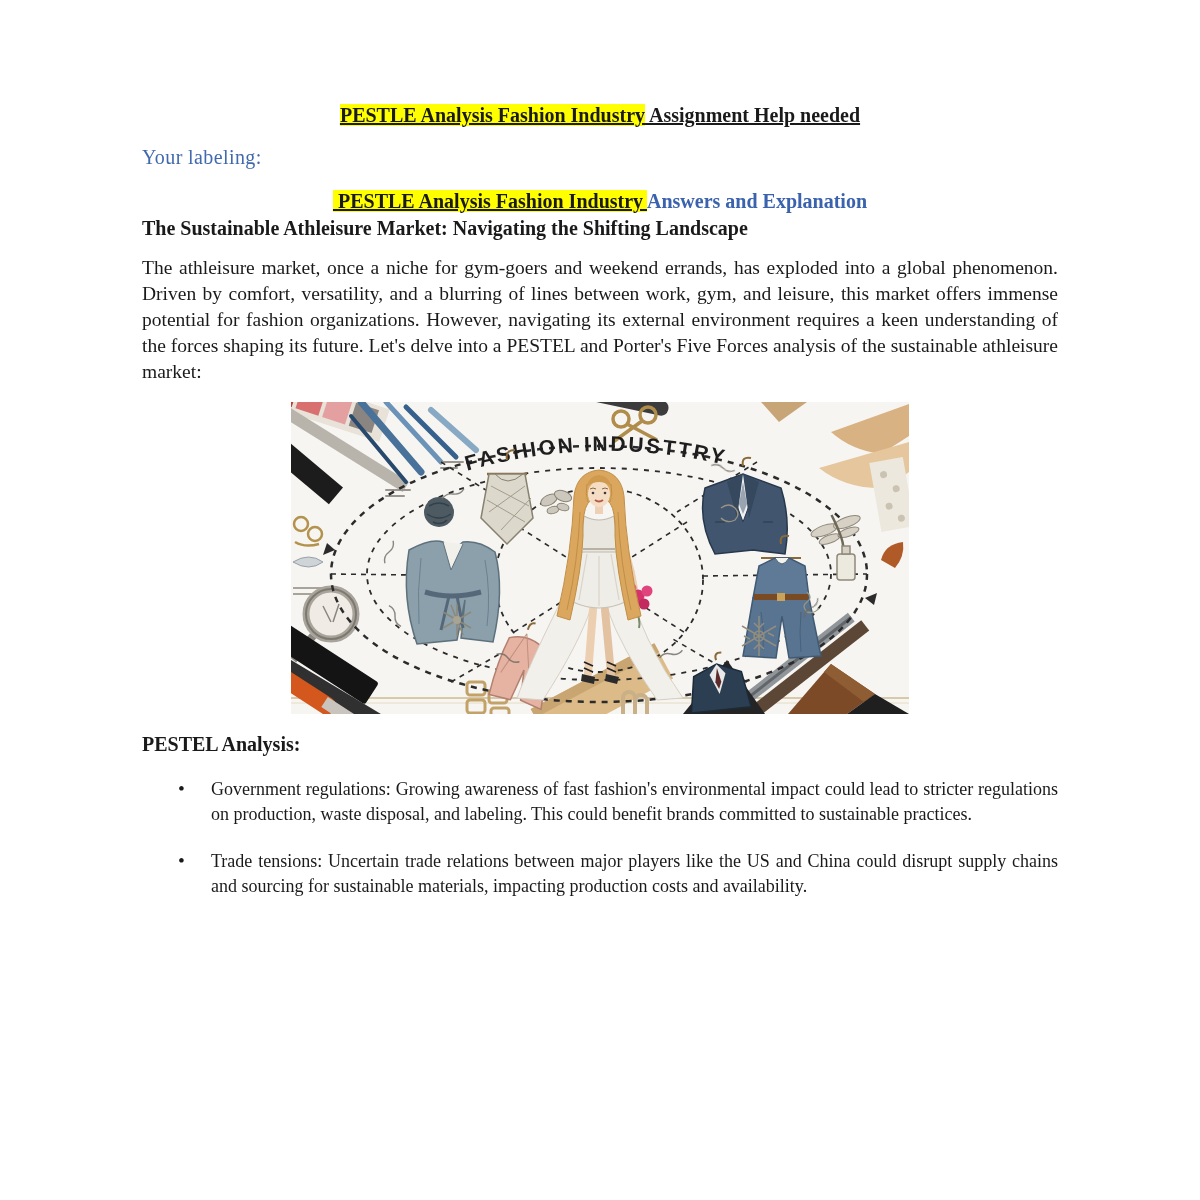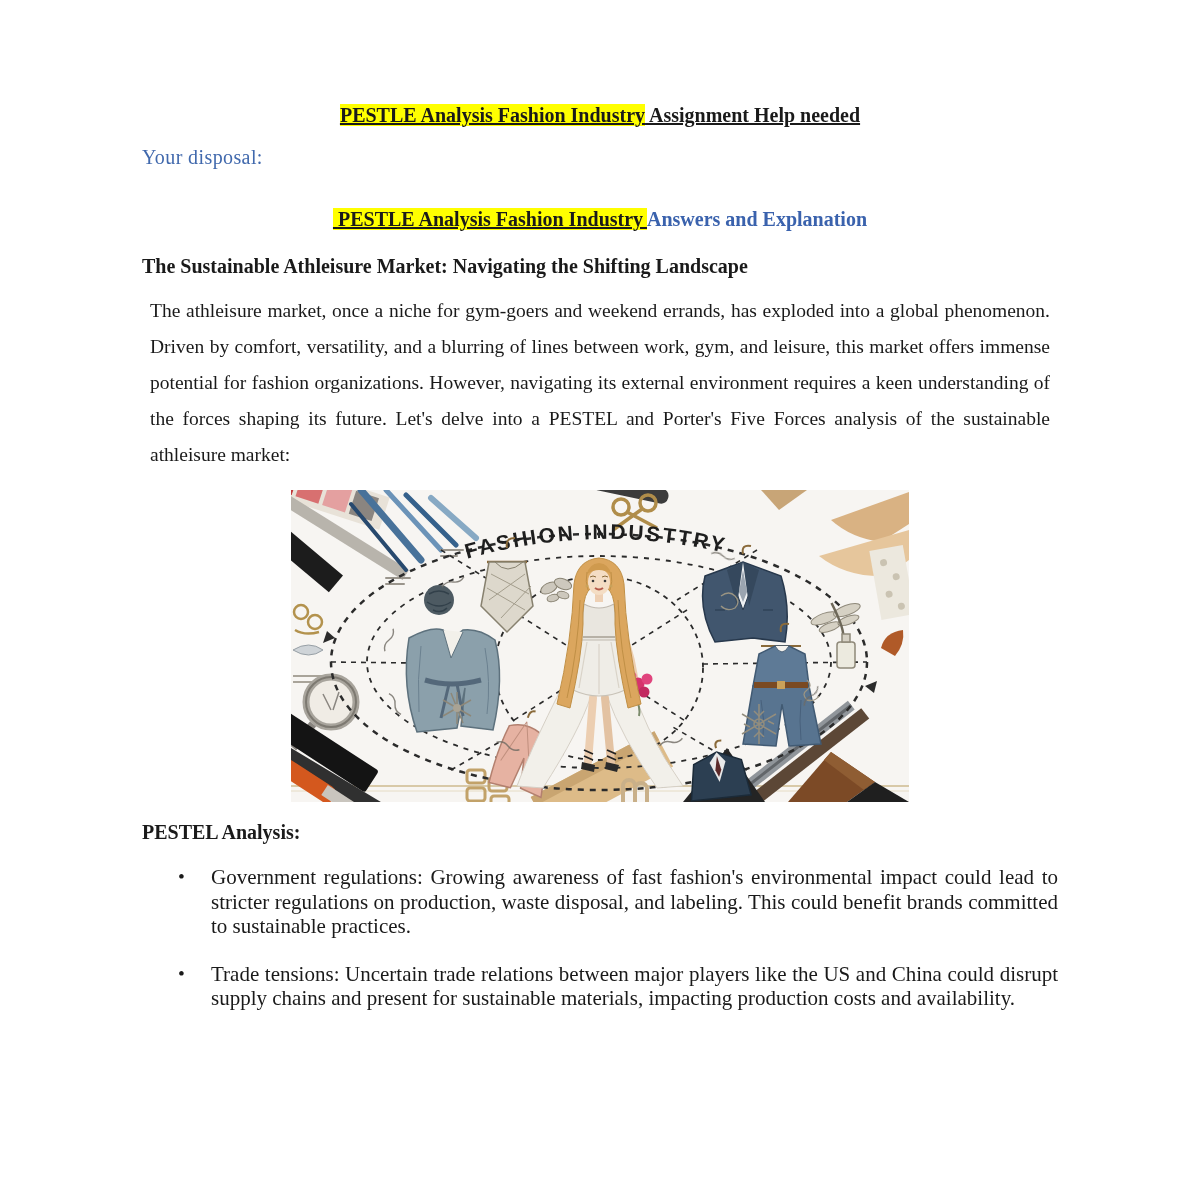--- a/index.html
+++ b/index.html
@@ -11,46 +11,46 @@
   .page { box-sizing:border-box; width:1200px; height:1164px; padding:104px 142px 0 142px; background:#ffffff; }
 
   .doc-title { margin:0; font-size:20px; font-weight:bold; text-align:center; white-space:pre-wrap; }
   .u  { text-decoration:underline; }
   .hl { background:#ffff00; }
 
   .q-label { margin:19px 0 0; font-size:20px; color:#4169ad; letter-spacing:0.4px; }
 
   .body-para { margin:13px 0 0; font-size:19.5px; line-height:27px; text-align:justify; }
 
-  .answers-heading { margin:39px 0 0; font-size:20px; font-weight:bold; text-align:center; white-space:pre-wrap; }
+  .answers-heading { margin:21px 0 0; font-size:20px; font-weight:bold; text-align:center; white-space:pre-wrap; }
   .blue { color:#3a62ad; }
 
-  .section-heading { margin:24px 0 0; font-size:20px; font-weight:bold; text-align:left; }
-
-  .intro-para { margin:15px 8px 0; font-size:19.5px; line-height:36px; text-align:justify; }
+  .section-heading { margin:4px 0 0; font-size:20px; font-weight:bold; text-align:left; }
+
+  .intro-para { margin:15px 0 0; font-size:19.5px; line-height:26px; text-align:justify; }
 
   figure.illustration { margin:17px auto 0; width:618px; height:312px; padding:0; }
   figure.illustration svg { display:block; }
 
   .pestel-heading { margin:19px 0 12px; font-size:20px; font-weight:bold; }
   .political-label { margin:17px 0 0; font-size:20px; letter-spacing:0.3px; }
 
   .bullet-list { list-style:none; margin:21px 0 0; padding:0; }
   .bullet-item { display:flex; margin:0 0 23px 0; }
   .bullet-glyph { flex:none; width:33px; padding-left:36px; font-size:19.5px; line-height:24.5px; }
-  .bullet-text  { flex:1; font-size:21px; line-height:24.5px; text-align:justify; }
+  .bullet-text  { flex:1; font-size:18px; line-height:24.5px; text-align:justify; }
 </style>
 </head>
 <body>
 
 <div class="page">
 
   <h1 class="doc-title"><span class="hl u">PESTLE Analysis Fashion Industry</span><span class="u"> Assignment Help needed</span></h1>
 
-  <p class="q-label">Your disposal:</p>
+  <p class="q-label">Your labeling:</p>
 
 
   <h2 class="answers-heading"><span class="hl u"> PESTLE Analysis Fashion Industry </span><span class="blue">Answers and Explanation</span></h2>
 
   <h3 class="section-heading">The Sustainable Athleisure Market: Navigating the Shifting Landscape</h3>
 
   <p class="intro-para">The athleisure market, once a niche for gym-goers and weekend errands, has exploded into a global phenomenon. Driven by comfort, versatility, and a blurring of lines between work, gym, and leisure, this market offers immense potential for fashion organizations. However, navigating its external environment requires a keen understanding of the forces shaping its future. Let's delve into a PESTEL and Porter's Five Forces analysis of the sustainable athleisure market:</p>
 
   <figure class="illustration">
     <svg width="618" height="312" viewBox="0 0 618 312" xmlns="http://www.w3.org/2000/svg">
@@ -301,17 +301,17 @@
   <p class="pestel-heading">PESTEL Analysis:</p>
 
 
   <ul class="bullet-list">
     <li class="bullet-item">
       <span class="bullet-glyph">•</span>
       <span class="bullet-text">Government regulations: Growing awareness of fast fashion's environmental impact could lead to stricter regulations on production, waste disposal, and labeling. This could benefit brands committed to sustainable practices.</span>
     </li>
     <li class="bullet-item">
       <span class="bullet-glyph">•</span>
-      <span class="bullet-text">Trade tensions: Uncertain trade relations between major players like the US and China could disrupt supply chains and present for sustainable materials, impacting production costs and availability.</span>
+      <span class="bullet-text">Trade tensions: Uncertain trade relations between major players like the US and China could disrupt supply chains and sourcing for sustainable materials, impacting production costs and availability.</span>
     </li>
   </ul>
 
 </div>
 
 </body></html>

